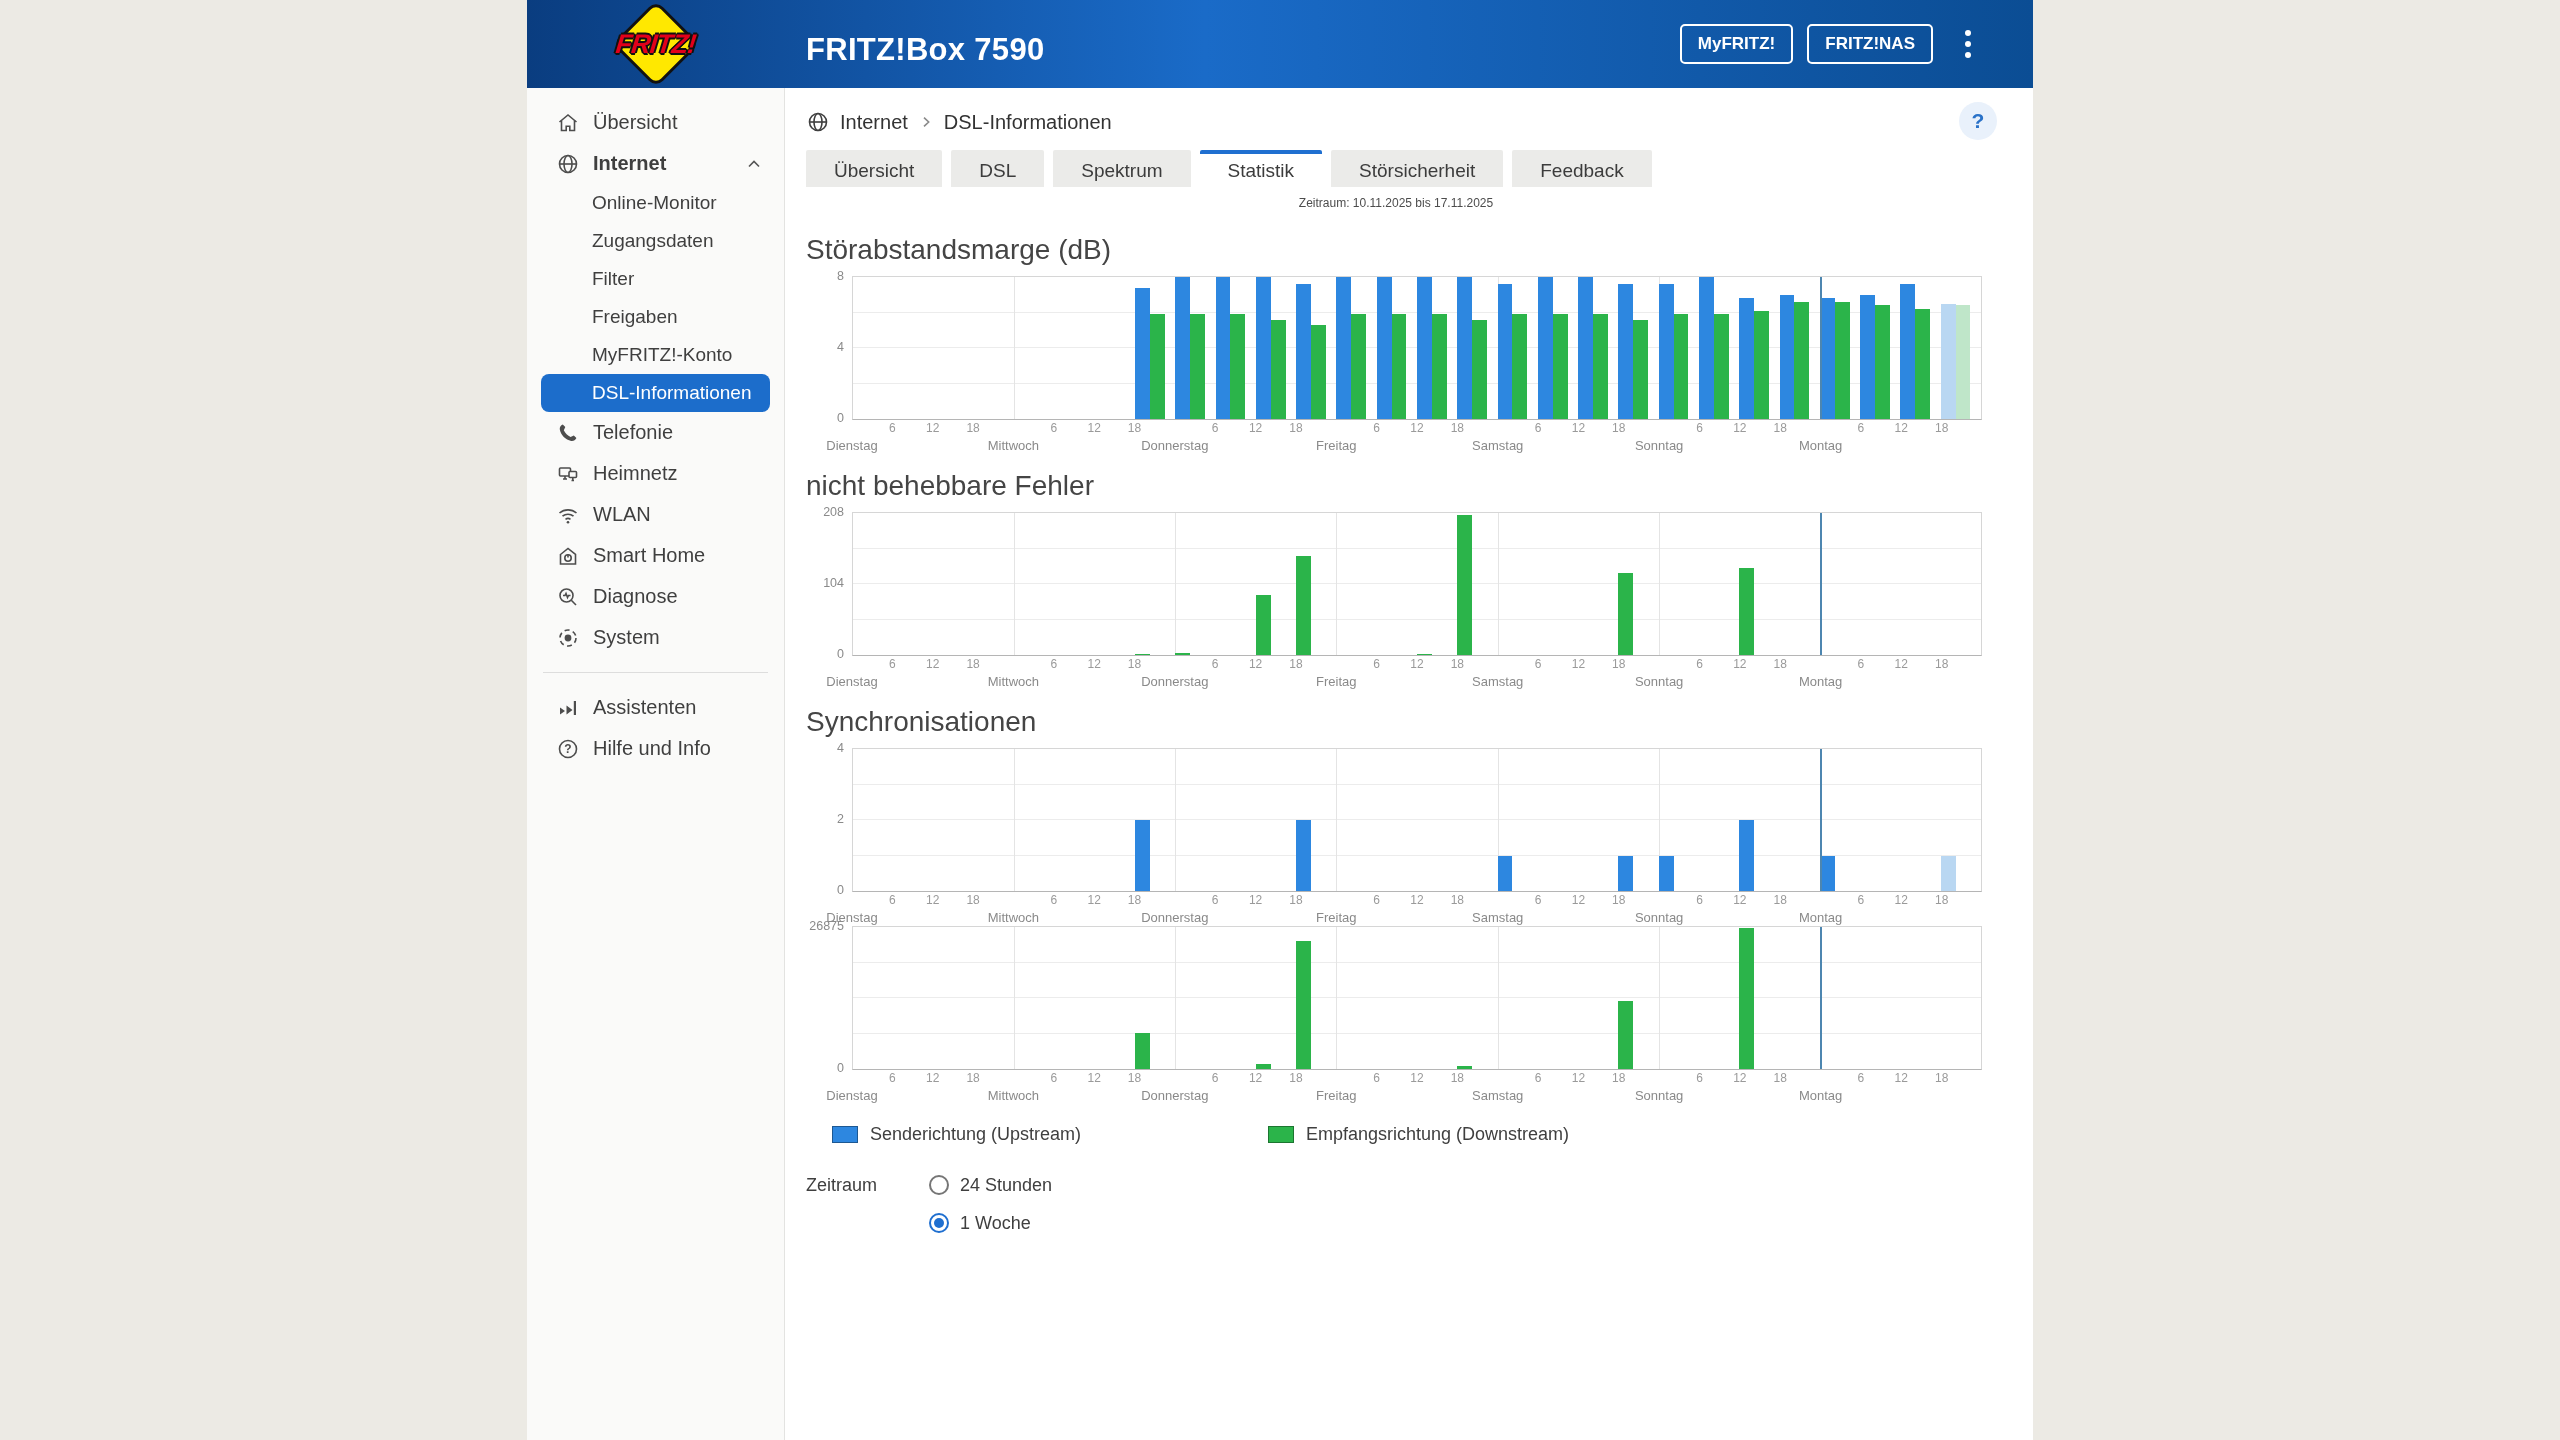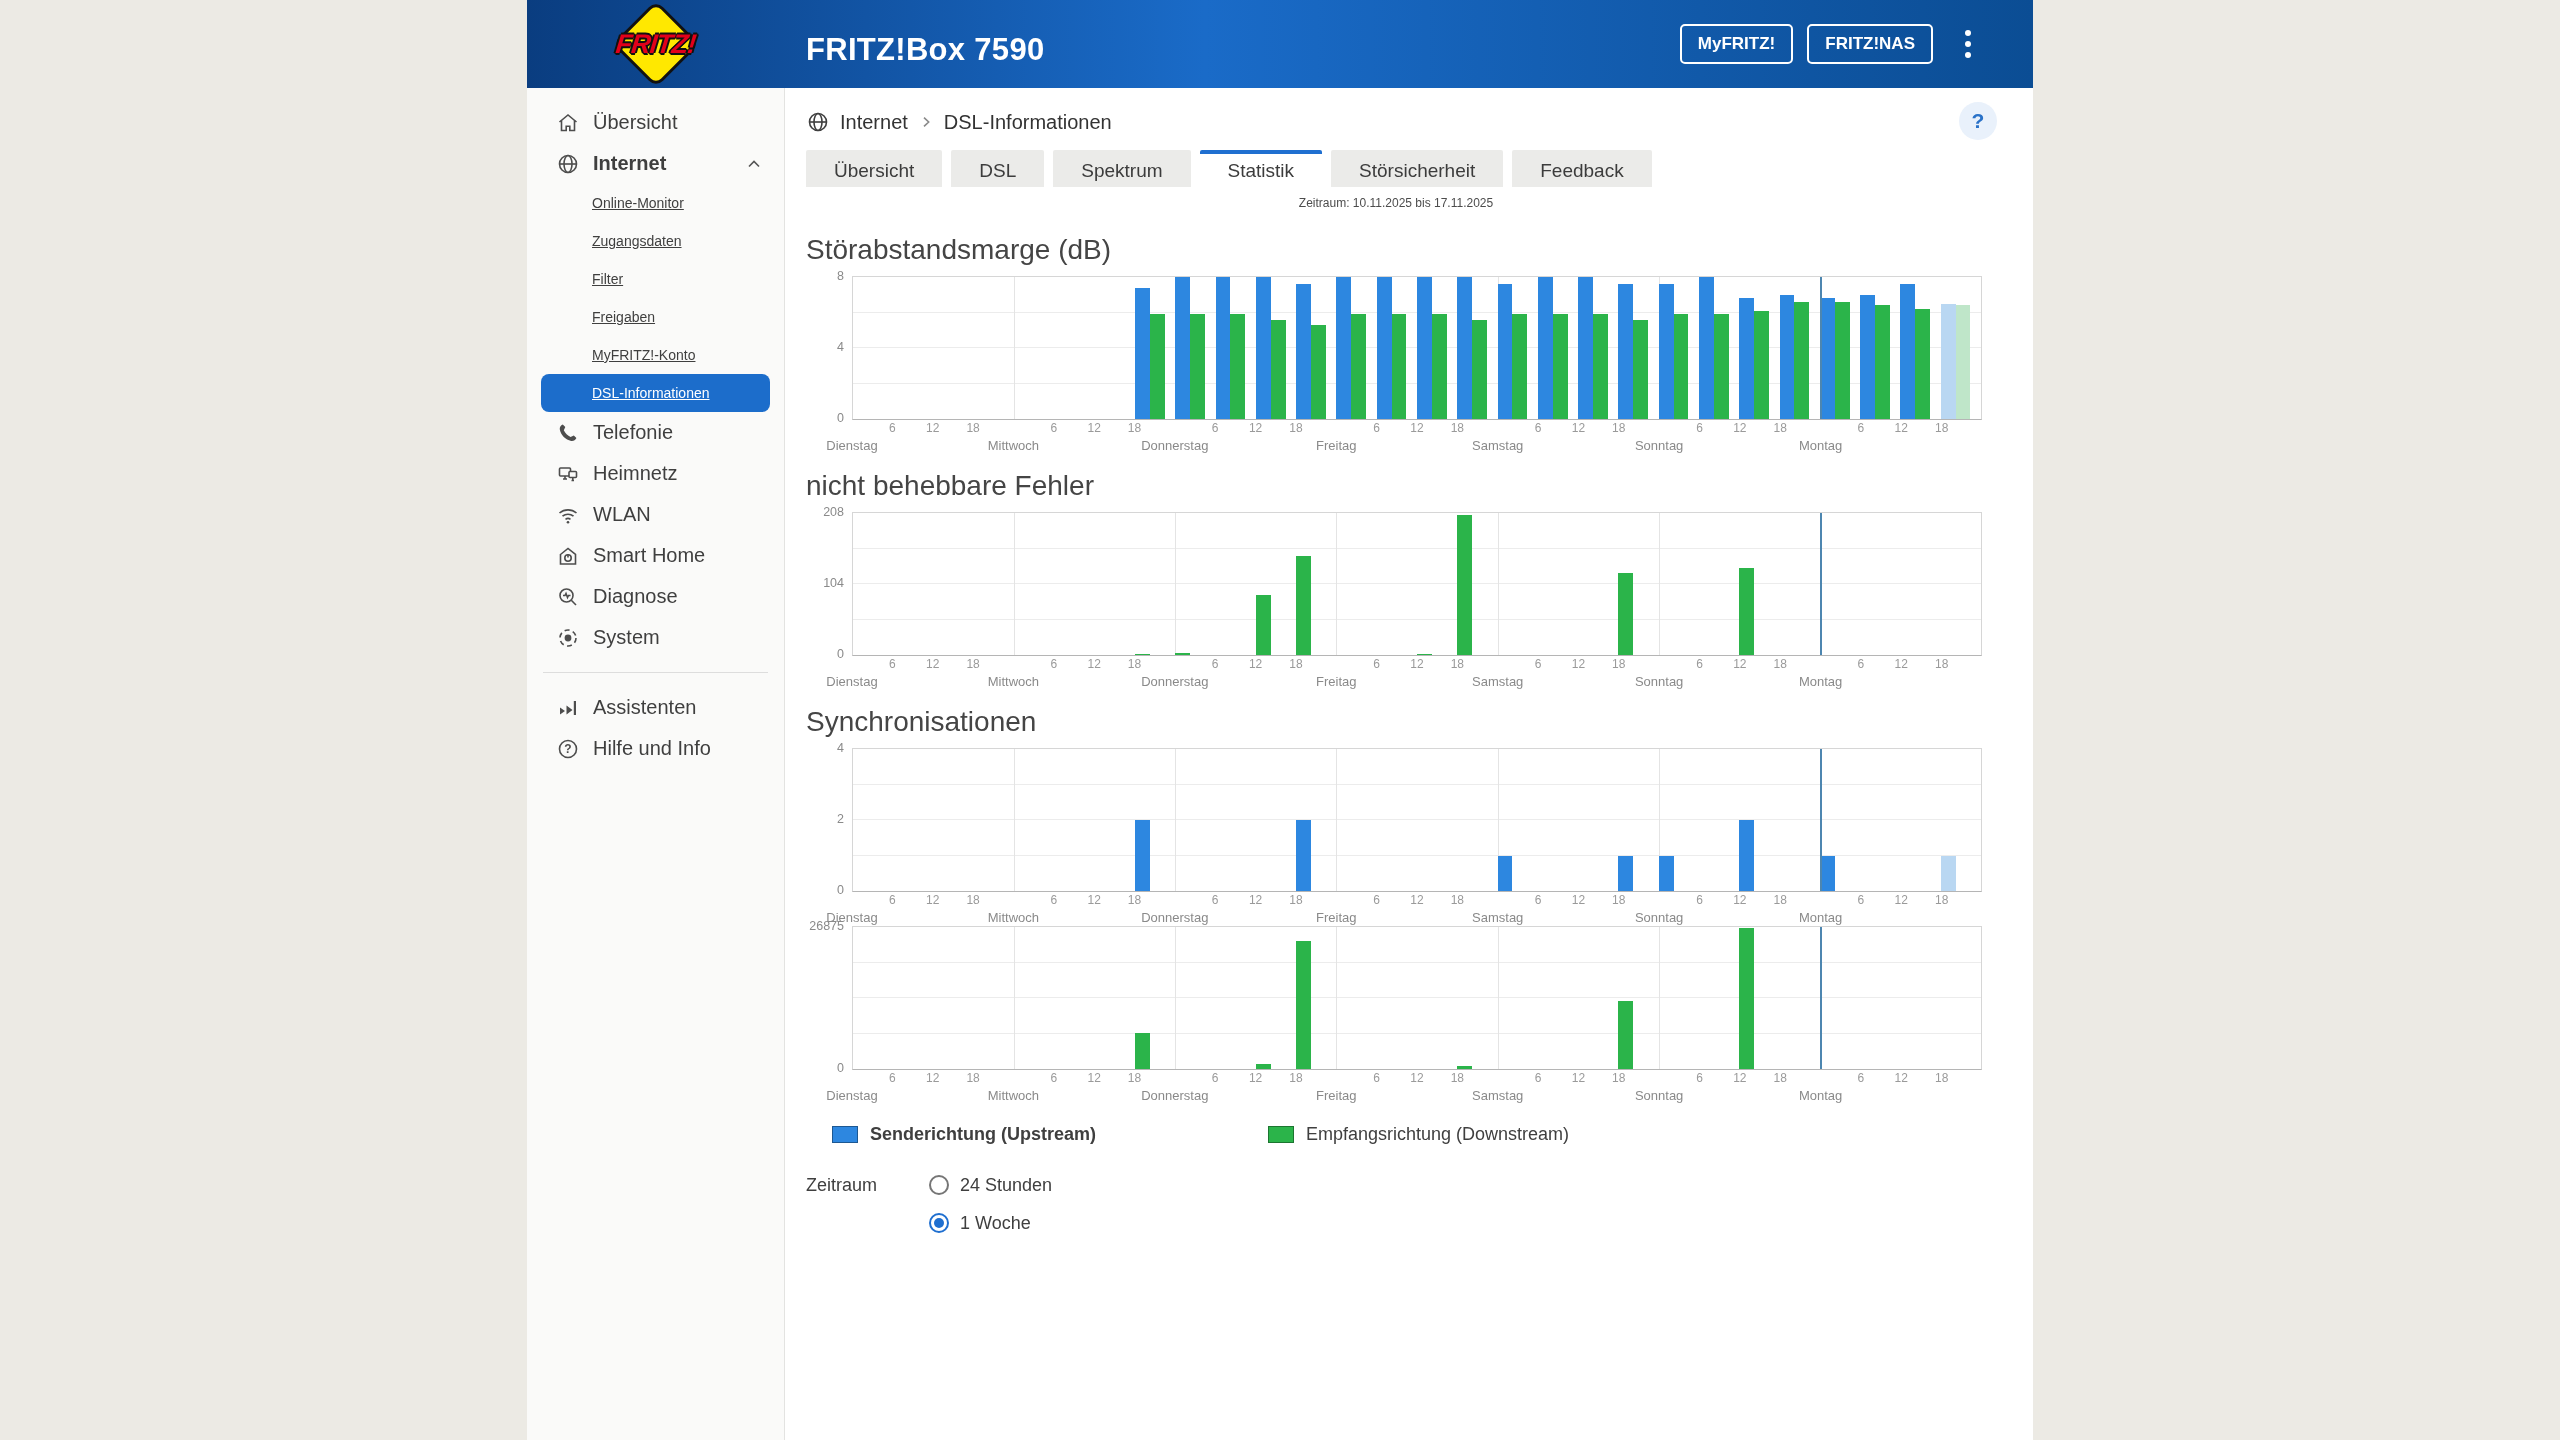--- a/index.html
+++ b/index.html
@@ -21,21 +21,21 @@
   
   .body{flex:1;display:flex;min-height:0;}
   nav.sidebar{width:258px;flex:0 0 258px;background:#fafaf9;border-right:1px solid #e3e3e1;padding-top:14px;box-sizing:border-box;font-size:20px;color:#3f3f3f;}
   main{flex:1;background:#fff;padding-left:21px;box-sizing:border-box;position:relative;}
 
   
   .nav-item{display:flex;align-items:center;height:41px;padding:0 18px 0 29px;gap:13px;cursor:pointer;}
   .nav-item .nlabel{flex:1;}
   .nav-item.section-open .nlabel{font-weight:bold;}
   .nicon{width:24px;height:24px;display:inline-flex;align-items:center;justify-content:center;}
-  .nav-sub{height:38px;line-height:38px;margin:0 14px;padding-left:51px;border-radius:8px;font-size:14px;cursor:pointer;color:#3f3f3f;text-decoration:underline;}
+  .nav-sub{height:38px;line-height:38px;margin:0 14px;padding-left:51px;border-radius:8px;font-size:19px;cursor:pointer;color:#3f3f3f;}
   .nav-sub.active{background:#1c6dcb;color:#fff;}
   .nav-divider{border-top:1px solid #ddd;margin:14px 16px;}
 
   
   .topbar{display:flex;align-items:center;height:40px;margin-top:14px;position:relative;}
   .breadcrumb{display:flex;align-items:center;gap:10px;font-size:20px;color:#333;}
   .crumb{cursor:pointer;}
   .crumb-sep svg{display:block;}
   .help-btn{position:absolute;right:36px;top:0;width:38px;height:38px;border-radius:50%;border:none;background:#e9f1fb;color:#2a72c8;font-size:21px;font-weight:bold;font-family:inherit;cursor:pointer;}
   .tabs{display:flex;gap:9px;margin-top:8px;}
@@ -53,21 +53,21 @@
   .vgrid{position:absolute;top:0;bottom:0;width:1px;background:#e4e4e4;}
   .bar{position:absolute;bottom:0;width:1.32%;}
   .evline{position:absolute;top:0;bottom:0;width:2px;background:#4d86b0;}
   .xaxis{position:absolute;left:46px;right:4px;top:142px;height:36px;}
   .hourlab{position:absolute;top:3px;transform:translateX(-50%);font-size:12px;color:#9a9a9a;}
   .daylab{position:absolute;top:20px;transform:translateX(-50%);font-size:13px;color:#8a8a8a;}
 
   
   .legend{position:relative;width:1180px;height:26px;margin-top:20px;}
   .legend-item{position:absolute;top:0;display:flex;align-items:center;gap:12px;font-size:18px;color:#3f3f3f;}
-  .legend-item.l0{left:26px;font-weight:bold;} .legend-item.l1{left:462px;}
+  .legend-item.l0{left:26px;} .legend-item.l1{left:462px;}
   .swatch{width:26px;height:17px;border:1px solid rgba(0,0,0,.35);box-sizing:border-box;display:inline-block;}
   .zeitraum-row{display:flex;margin-top:22px;font-size:18px;color:#3f3f3f;}
   .z-label{width:123px;padding-top:3px;}
   .radio-opt{display:flex;align-items:center;gap:11px;cursor:pointer;height:26px;}
   .radio-opt + .radio-opt{margin-top:12px;}
   .radio{width:20px;height:20px;border:2px solid #767676;border-radius:50%;box-sizing:border-box;position:relative;background:#fff;}
   .radio.checked{border-color:#1f6fd0;}
   .radio.checked::after{content:"";position:absolute;left:3px;top:3px;width:10px;height:10px;border-radius:50%;background:#1f6fd0;}
   svg{display:block;}
 </style>

